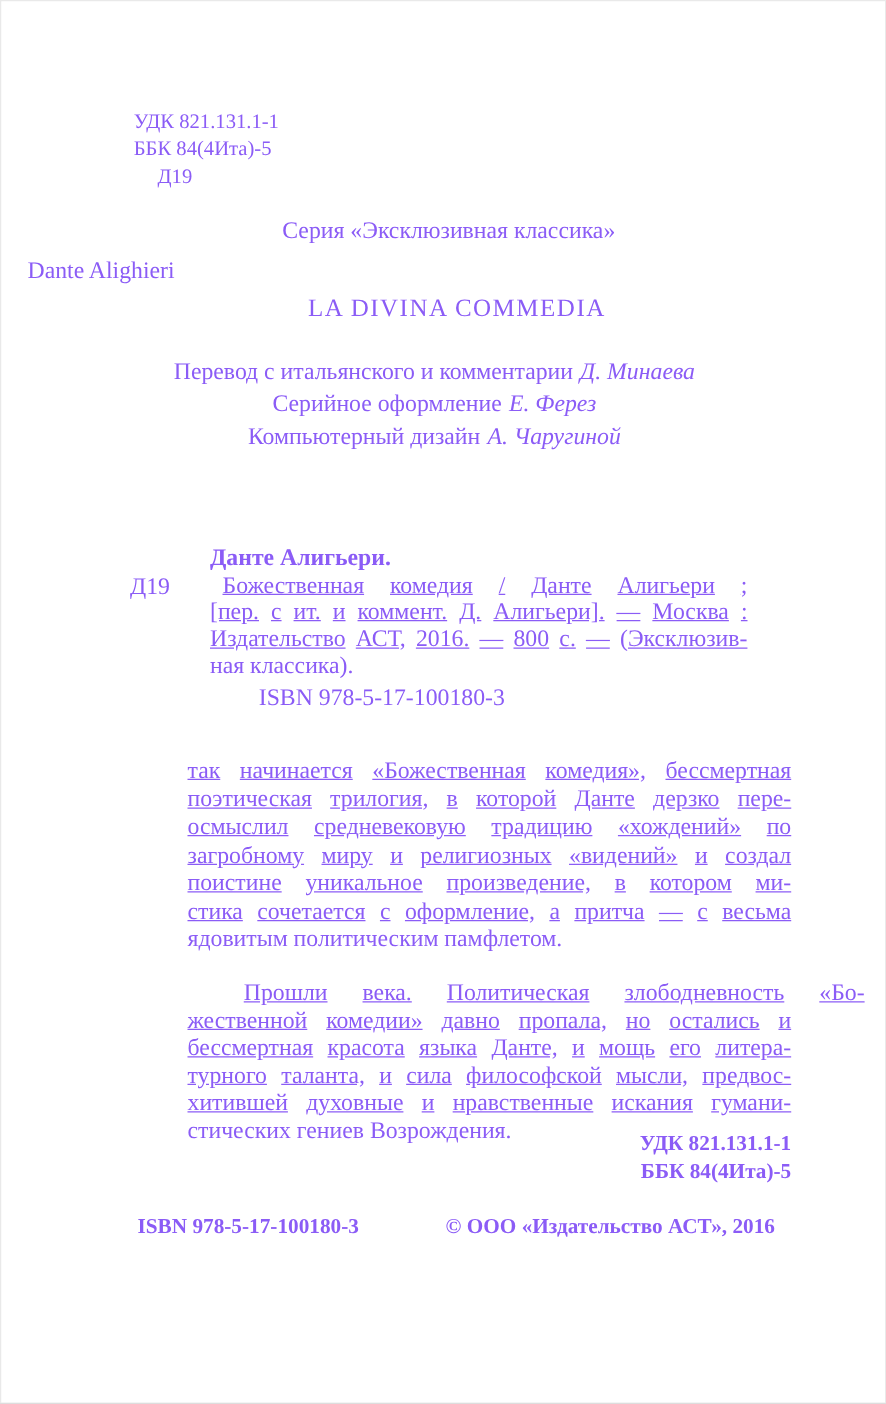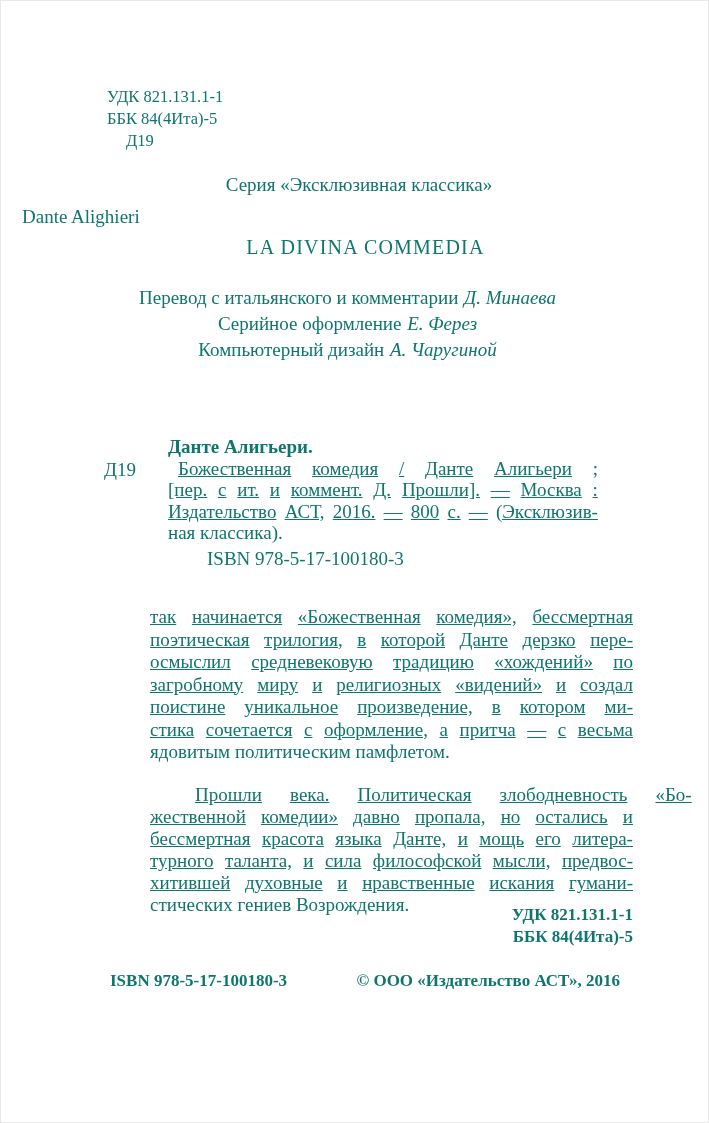--- a/index.html
+++ b/index.html
@@ -4,21 +4,21 @@
 <style>
   html, body { margin: 0; padding: 0; background: #888; }
   .page {
     position: relative;
     width: 709px;
     height: 1123px;
     margin: 0 auto;
     background: #ffffff;
     box-shadow: inset 0 0 0 1px #e9e9e9;
     font-family: "Liberation Serif", "DejaVu Serif", serif;
-    color: #0f766e;
+    color: #8b5cf6;
     overflow: hidden;
   }
   .abs { position: absolute; }
 
   
   .top-codes { left: 107px; top: 86px; font-size: 16.5px; line-height: 22px; }
   .top-codes .code-indent { padding-left: 19px; }
 
   
   .series-line  { left: 22px; right: 13px; top: 174px; text-align: center; font-size: 19px; }
@@ -83,21 +83,21 @@
           <span>Алигьери</span>
           <span>;</span>
         </div>
         <div class="tline just">
           <span>[пер.</span>
           <span>с</span>
           <span>ит.</span>
           <span>и</span>
           <span>коммент.</span>
           <span>Д.</span>
-          <span>Прошли].</span>
+          <span>Алигьери].</span>
           <span>—</span>
           <span>Москва</span>
           <span>:</span>
         </div>
         <div class="tline just">
           <span>Издательство</span>
           <span>АСТ,</span>
           <span>2016.</span>
           <span>—</span>
           <span>800</span>

